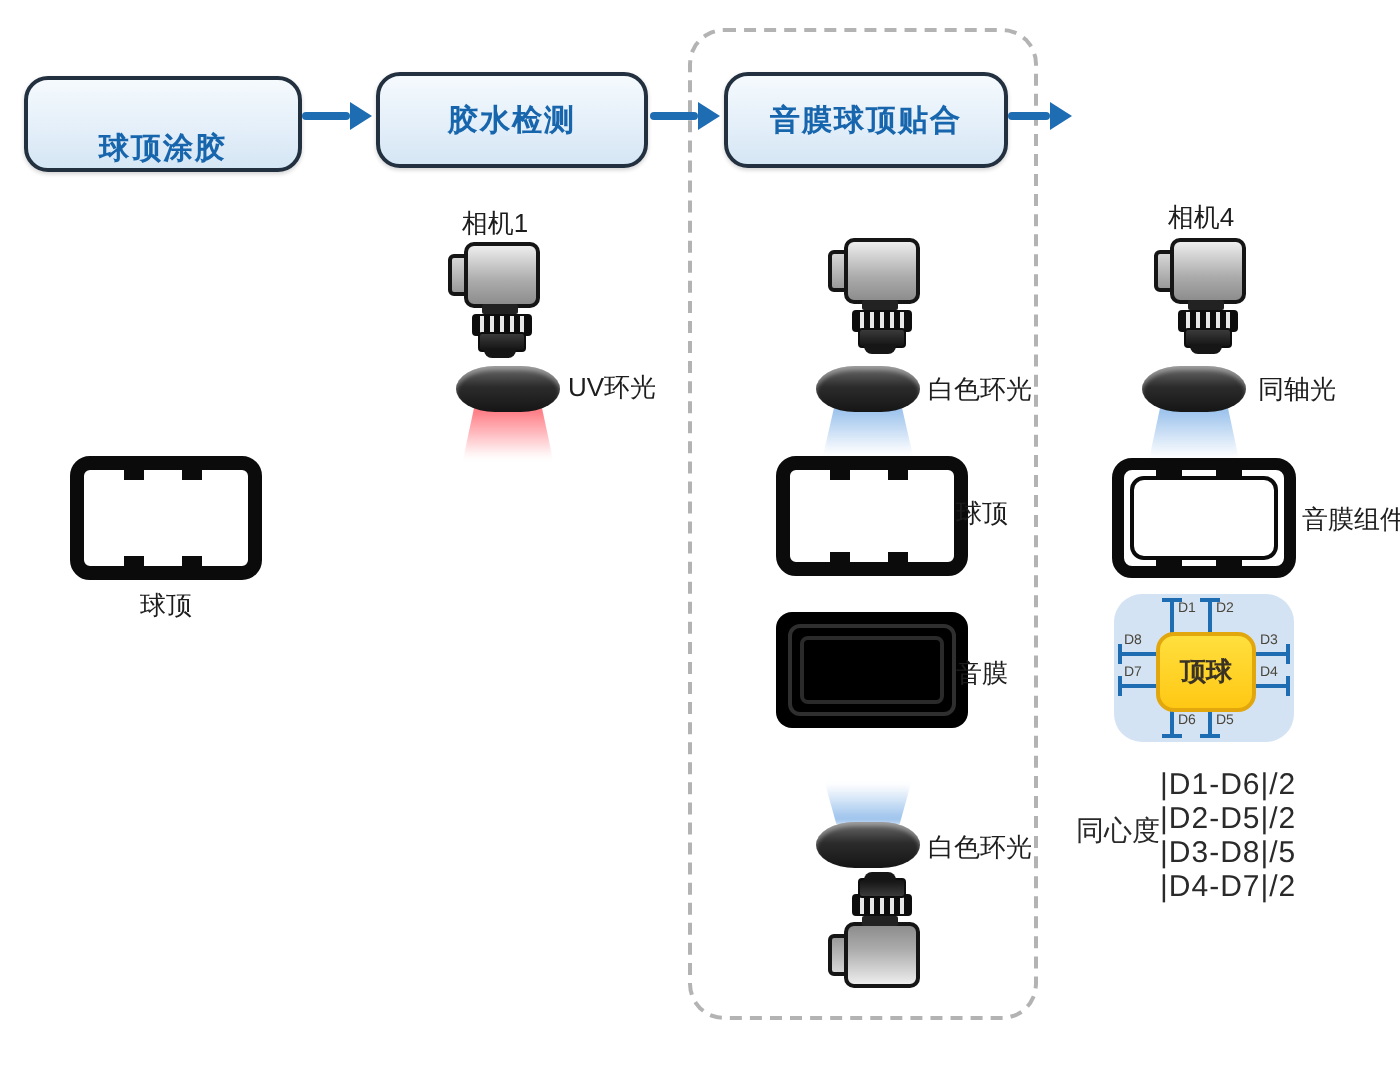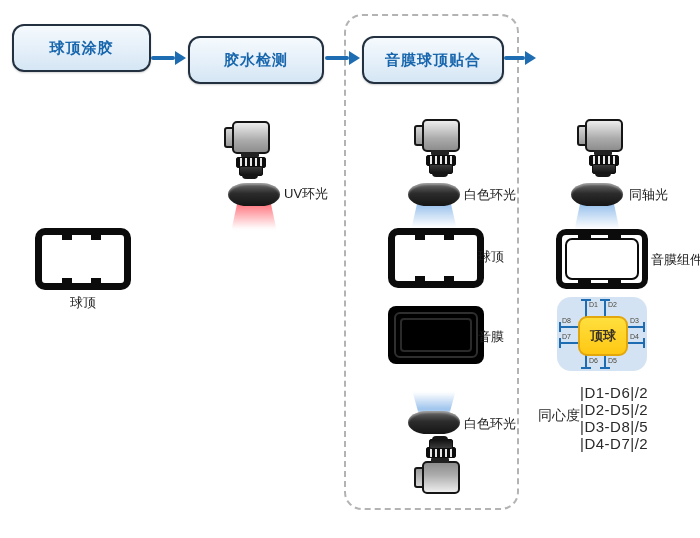--- a/index.html
+++ b/index.html
@@ -76,21 +76,21 @@
   .formula { position:absolute; font-size:15px; color:#2a2a2a; white-space:nowrap; letter-spacing:.5px; }
   .conc-label { position:absolute; font-size:14px; color:#2a2a2a;text-align:right; }
 </style>
 </head>
 <body>
 
 <div id="canvas">
 
   <div class="dashed-frame" style="left:344px; top:14px; width:171px; height:492px;"></div>
 
-  <div class="stage" style="left:12px;  top:24px; width:135px;">
+  <div class="stage" style="left:12px;  top:38px; width:135px;align-items:flex-end;">
       <span>球顶涂胶</span>
     </div>
   <div class="stage" style="left:362px; top:36px; width:138px;">
       <span>音膜球顶贴合</span>
     </div>
   <div class="stage" style="left:188px; top:36px; width:132px;">
       <span>胶水检测</span>
     </div>
 
   <div class="arrow" style="left:151px; top:51px; width:35px;">
@@ -107,20 +107,21 @@
   </div>
 
   <div class="dome" style="left:35px; top:228px; width:82px; height:48px;">
     <div class="tab t" style="left:20px;"></div>
       <div class="tab t" style="left:49px;"></div>
     <div class="tab b" style="left:20px;"></div>
       <div class="tab b" style="left:49px;"></div>
   </div>
   <div class="lbl center" style="left:35px; top:294px; width:96px;">球顶</div>
 
+  <div class="lbl center" style="left:205px; top:103px; width:85px;">相机1</div>
   <div class="cam" style="left:221px; top:121px;">
     <div class="grip"></div>
       <div class="body"></div>
       <div class="neck"></div>
     <div class="ring1"></div>
       <div class="ring2"></div>
       <div class="tip"></div>
   </div>
   <div class="glow red down" style="left:231px; top:202px; width:46px; height:30px;"></div>
   <div class="ringlight" style="left:228px; top:183px;"></div>
@@ -158,20 +159,21 @@
 
   <div class="cam flip" style="left:411px; top:436px;">
     <div class="grip"></div>
       <div class="body"></div>
       <div class="neck"></div>
     <div class="ring1"></div>
       <div class="ring2"></div>
       <div class="tip"></div>
   </div>
 
+  <div class="lbl center" style="left:558px; top:100px; width:85px;">相机4</div>
   <div class="cam" style="left:574px; top:119px;">
     <div class="grip"></div>
       <div class="body"></div>
       <div class="neck"></div>
     <div class="ring1"></div>
       <div class="ring2"></div>
       <div class="tip"></div>
   </div>
   <div class="glow blue down" style="left:574px; top:202px; width:46px; height:30px;"></div>
   <div class="ringlight" style="left:571px; top:183px;"></div>

